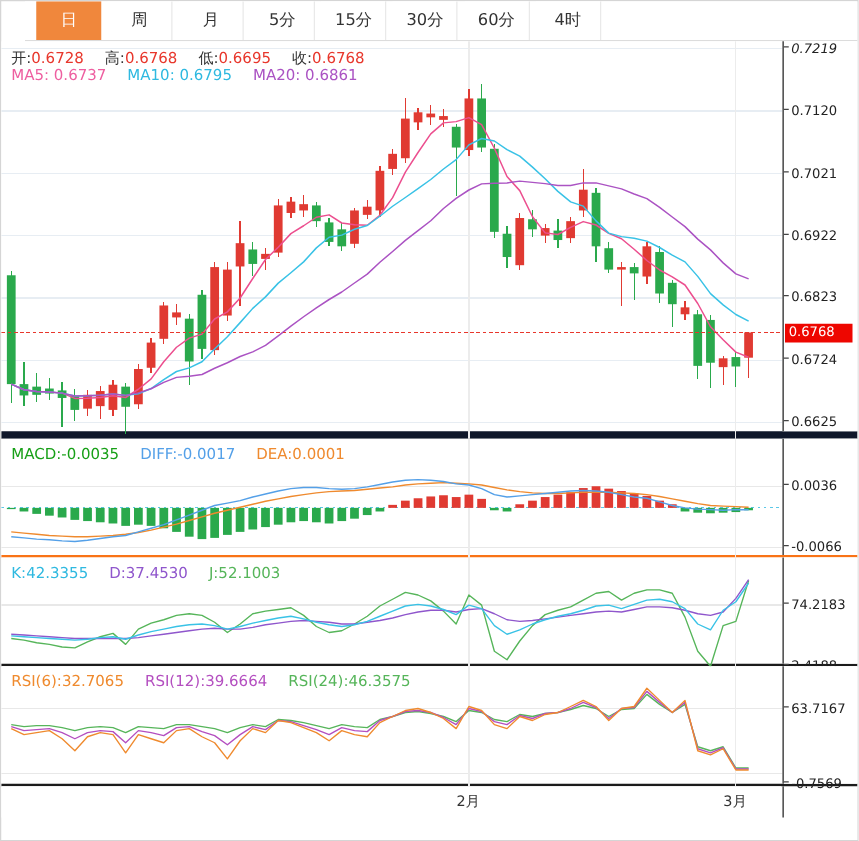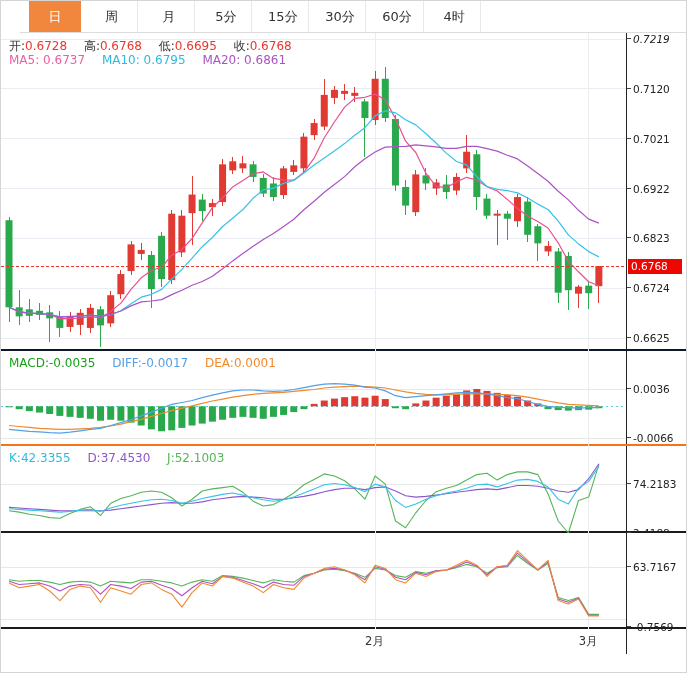--- a/index.html
+++ b/index.html
@@ -5,21 +5,21 @@
   html,body{margin:0;padding:0;background:#fff;}
   *{box-sizing:border-box;font-family:"DejaVu Sans","Liberation Sans",sans-serif;}
   #app{position:relative;width:687px;height:673px;border:1px solid #d5d5d5;background:#fff;overflow:hidden;}
   
   #tabbar{position:relative;height:32px;background:#fff;border-bottom:1px solid #dcdcdc;padding-left:9px;white-space:nowrap;margin-left:19px;}
   .tab{display:inline-block;width:52px;height:31px;line-height:31px;text-align:center;
        font-size:13px;color:#333;background:#fff;border-right:1px solid #e9e9e9;cursor:pointer;vertical-align:top;}
   .tab.active{background:#f0873c;color:#fff;border-right:none;}
   
   .panel{position:relative;width:685px;background:#fff;}
-  #panel-main{height:318px;border-bottom:2px solid #0f172a;}
+  #panel-main{height:318px;border-bottom:6px solid #0f172a;}
   #panel-macd{height:95px;border-bottom:2px solid #f97316;}
   #panel-kdj{height:87px;border-bottom:2px solid #1b1b1b;}
   #panel-rsi{height:96px;border-bottom:2px solid #1b1b1b;}
   .plot{position:absolute;left:0;top:0;}
   .ycol{position:absolute;left:625px;top:0;bottom:0;right:0;border-left:1px solid #222;background:#fff;}
   .ylab{position:absolute;left:0;font-size:10.5px;color:#222;white-space:nowrap;line-height:14px;}
   .ylab .tick{display:inline-block;width:4px;height:1px;background:#444;vertical-align:middle;margin:0 2px 3px 0;}
   
   .legend{position:absolute;left:8px;white-space:nowrap;font-size:12px;pointer-events:none;z-index:5;}
   .lg1{top:5px;} .lg2{top:20px;}
@@ -313,20 +313,25 @@
   <div class="panel" id="panel-rsi">
     <div class="plot" id="plot-rsi"><svg width="625" height="96">
           <line x1="0" y1="34" x2="625" y2="34" stroke="#e8e8e8" stroke-width="1" shape-rendering="crispEdges"></line>
           <line x1="0" y1="86" x2="625" y2="86" stroke="#e8e8e8" stroke-width="1" shape-rendering="crispEdges"></line>
           <line x1="374.12" y1="0" x2="374.12" y2="96" stroke="#ececec" stroke-width="1" shape-rendering="crispEdges"></line>
           <line x1="587.6899999999999" y1="0" x2="587.6899999999999" y2="96" stroke="#ececec" stroke-width="1" shape-rendering="crispEdges"></line>
           <polyline points="8.0,46.7 18.2,48.3 28.3,47.5 38.5,47.5 48.7,49.1 58.9,51.5 69.0,49.1 79.2,48.3 89.4,49.1 99.5,53.1 109.7,48.3 119.9,49.1 130.0,49.9 140.2,46.7 150.4,46.7 160.6,48.3 170.7,49.9 180.9,53.1 191.1,49.1 201.2,46.7 211.4,48.3 221.6,42.6 231.7,43.4 241.9,45.1 252.1,47.5 262.3,49.9 272.4,46.7 282.6,48.3 292.8,49.1 302.9,42.6 313.1,40.2 323.3,37.0 333.4,36.2 343.6,37.8 353.8,40.2 363.9,44.3 374.1,35.4 384.3,37.0 394.5,42.6 404.6,44.3 414.8,38.6 425.0,40.2 435.1,37.8 445.3,37.0 455.5,34.6 465.6,31.4 475.8,33.8 486.0,40.2 496.2,34.6 506.3,33.8 516.5,22.5 526.7,30.5 536.8,37.0 547.0,30.5 557.2,64.4 567.4,67.6 577.5,64.4 587.7,81.4 597.9,81.4" fill="none" stroke="#56b55a" stroke-width="1.1" stroke-linejoin="round"></polyline>
           <polyline points="8.0,48.3 18.2,51.5 28.3,50.7 38.5,49.9 48.7,53.1 58.9,58.0 69.0,53.1 79.2,51.5 89.4,52.3 99.5,61.2 109.7,51.5 119.9,53.1 130.0,55.5 140.2,49.1 150.4,48.3 160.6,52.3 170.7,55.5 180.9,62.8 191.1,54.7 201.2,48.3 211.4,50.7 221.6,43.4 231.7,44.3 241.9,47.5 252.1,50.7 262.3,54.7 272.4,49.1 282.6,51.5 292.8,52.3 302.9,43.4 313.1,40.2 323.3,36.2 333.4,35.4 343.6,37.0 353.8,41.0 363.9,46.7 374.1,33.8 384.3,36.2 394.5,44.3 404.6,46.7 414.8,39.4 425.0,41.8 435.1,37.8 445.3,37.0 455.5,33.8 465.6,28.9 475.8,33.0 486.0,41.8 496.2,33.8 506.3,33.0 516.5,20.1 526.7,28.9 536.8,37.0 547.0,28.9 557.2,66.0 567.4,69.3 577.5,65.2 587.7,82.2 597.9,82.2" fill="none" stroke="#b44fc0" stroke-width="1.1" stroke-linejoin="round"></polyline>
           <polyline points="8.0,49.9 18.2,54.7 28.3,53.1 38.5,51.5 48.7,58.0 58.9,67.6 69.0,56.4 79.2,53.1 89.4,54.7 99.5,69.3 109.7,54.7 119.9,58.0 130.0,61.2 140.2,51.5 150.4,49.9 160.6,56.4 170.7,61.2 180.9,74.1 191.1,59.6 201.2,49.9 211.4,53.1 221.6,43.4 231.7,45.1 241.9,49.1 252.1,53.1 262.3,59.6 272.4,51.5 282.6,54.7 292.8,56.4 302.9,45.1 313.1,40.2 323.3,35.4 333.4,33.8 343.6,37.0 353.8,41.8 363.9,49.9 374.1,32.2 384.3,35.4 394.5,46.7 404.6,49.9 414.8,40.2 425.0,43.4 435.1,38.6 445.3,37.0 455.5,32.2 465.6,27.3 475.8,32.2 486.0,43.4 496.2,33.8 506.3,32.2 516.5,17.6 526.7,27.3 536.8,37.0 547.0,27.3 557.2,67.6 567.4,70.9 577.5,66.0 587.7,83.0 597.9,83.0" fill="none" stroke="#ef8a2e" stroke-width="1.1" stroke-linejoin="round"></polyline>
         </svg></div>
+    <div class="legend lg1">
+      <span class="li c-orange">RSI(6):32.7065</span>
+      <span class="li c-rsi12">RSI(12):39.6664</span>
+      <span class="li c-jgreen">RSI(24):46.3575</span>
+    </div>
     <div class="ycol" id="ycol-rsi">
         <div class="ylab" style="top: 27px;"><span class="tick"></span>63.7167</div>
         <div class="ylab" style="top: 87px;"><span class="tick"></span>-0.7569</div>
       </div>
   </div>
 
   <div id="xrow">
     <div class="ycol"></div>
   <div class="month-label" style="left: 364.12px;">2月</div>
       <div class="month-label" style="left: 577.69px;">3月</div>

